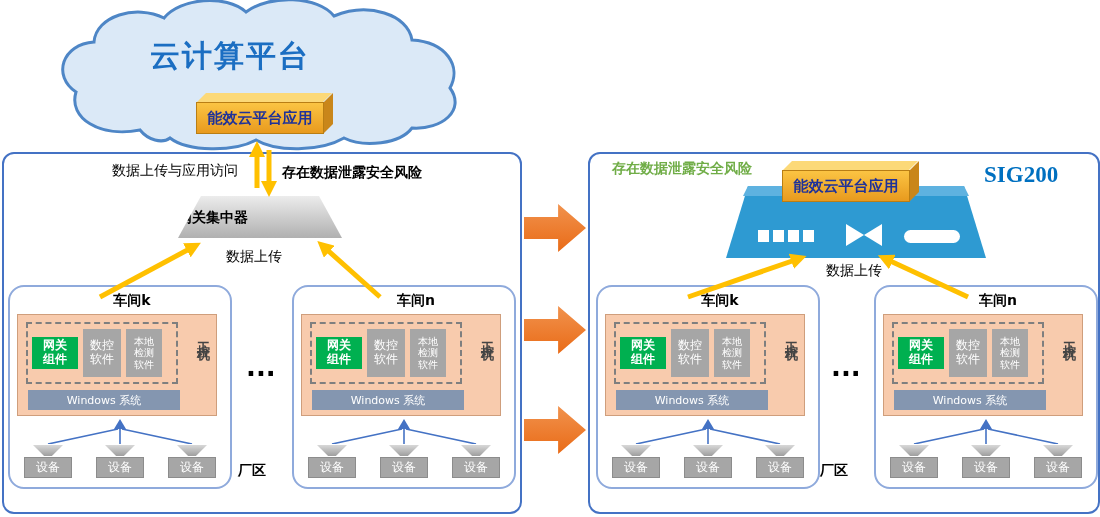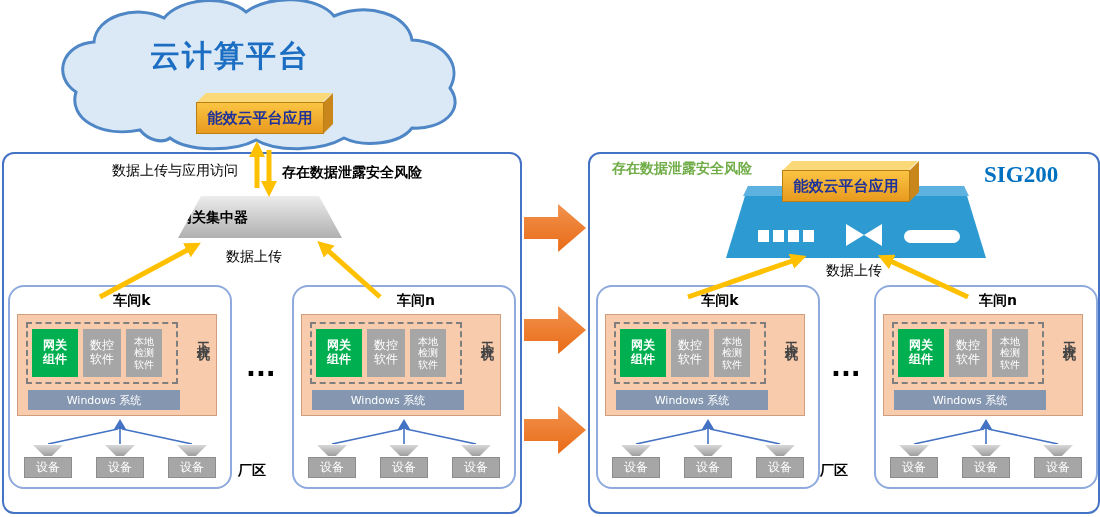--- a/index.html
+++ b/index.html
@@ -58,21 +58,21 @@
   .workshop{position:absolute;top:285px;width:220px;height:200px;border:2px solid #8faadc;
     border-radius:16px;background:#fff;}
   .ws-title{position:absolute;top:5px;left:0;width:100%;text-align:center;
     font-size:14px;font-weight:bold;margin-left:12px;}
   .ipc-box{position:absolute;left:7px;top:27px;width:200px;height:102px;
     background:#f8cbad;border:1px solid #cf9e7c;box-sizing:border-box;}
   .dashed{position:absolute;left:8px;top:7px;width:152px;height:62px;border:2px dashed #7f7f7f;
     box-sizing:border-box;display:flex;align-items:center;gap:5px;padding:0 4px;}
   .comp{color:#fff;display:flex;align-items:center;justify-content:center;
     text-align:center;white-space:pre-line;line-height:1.15;}
-  .comp.green{width:46px;height:48px;background:#00b050;font-size:12px;font-weight:bold;}
+  .comp.green{width:46px;height:32px;background:#00b050;font-size:12px;font-weight:bold;}
   .comp.gray{width:38px;height:48px;background:#a6a6a6;font-size:12px;}
   .comp.gray.small{width:36px;font-size:10px;}
   .ipc-label{position:absolute;right:4px;top:16px;writing-mode:vertical-rl;
     font-size:13px;font-weight:bold;color:#444;letter-spacing:3px;}
   .os-bar{position:absolute;left:10px;top:75px;width:152px;height:20px;background:#8496b0;
     color:#fff;font-size:11px;display:flex;align-items:center;justify-content:center;}
   .ws-connect{position:absolute;left:0;top:131px;width:220px;height:26px;}
   .bl{stroke:#4472c4;stroke-width:1.6;} .blf{fill:#4472c4;}
   .funnel{position:absolute;top:158px;width:30px;height:11px;
     background:linear-gradient(180deg,#d8d8d8,#9e9e9e);

